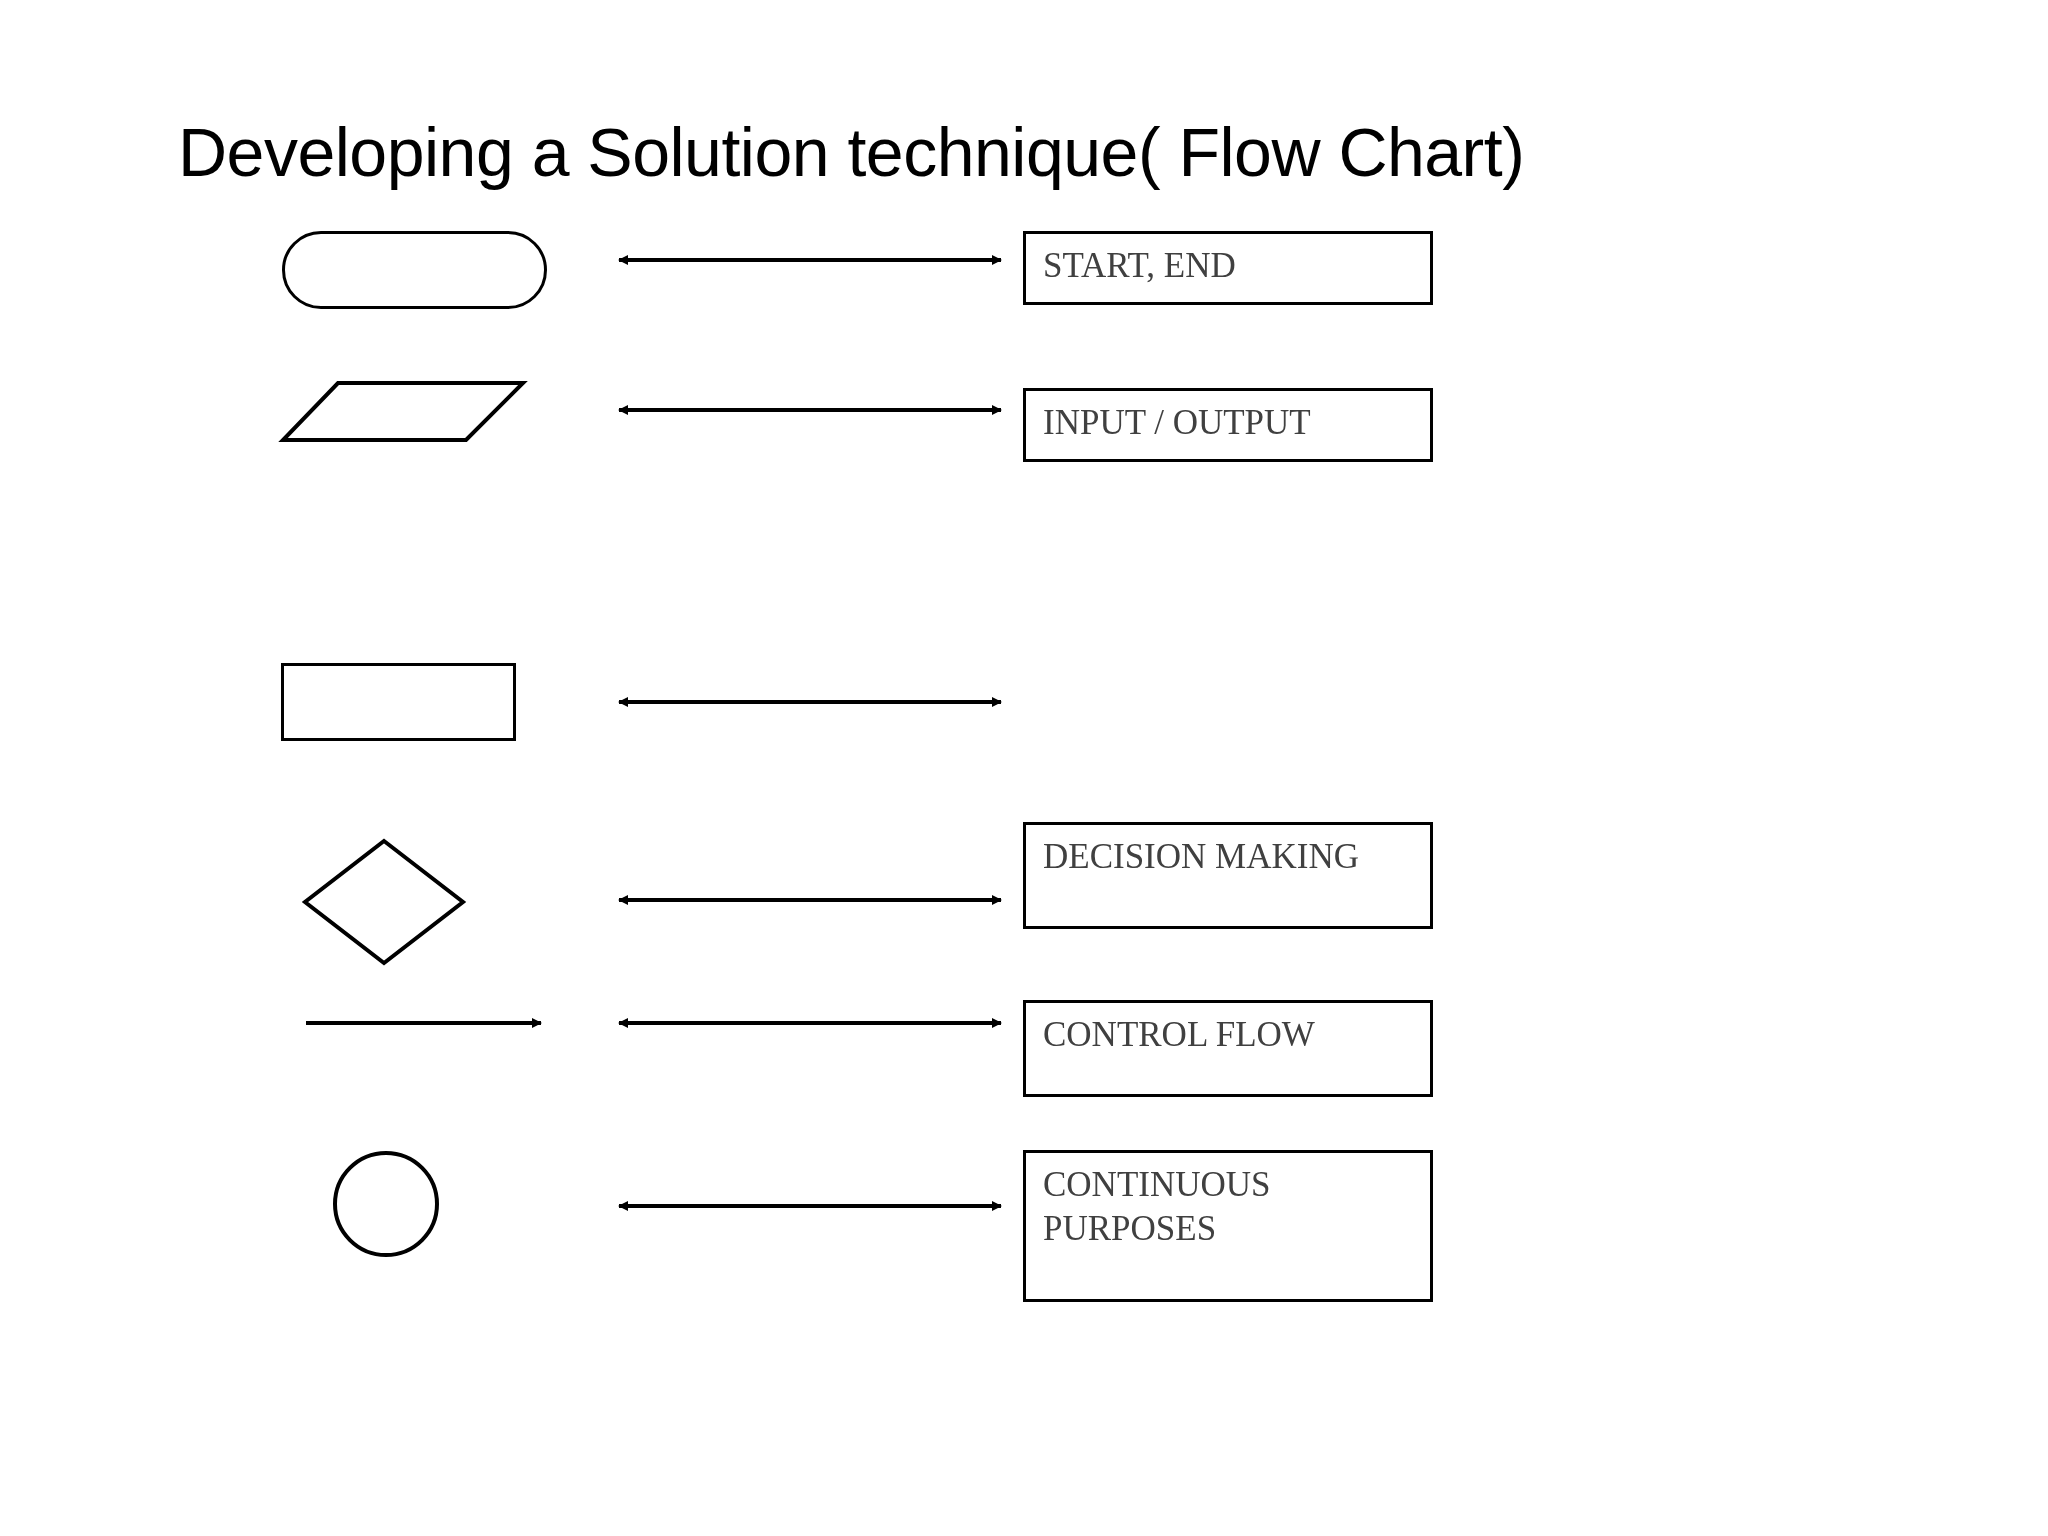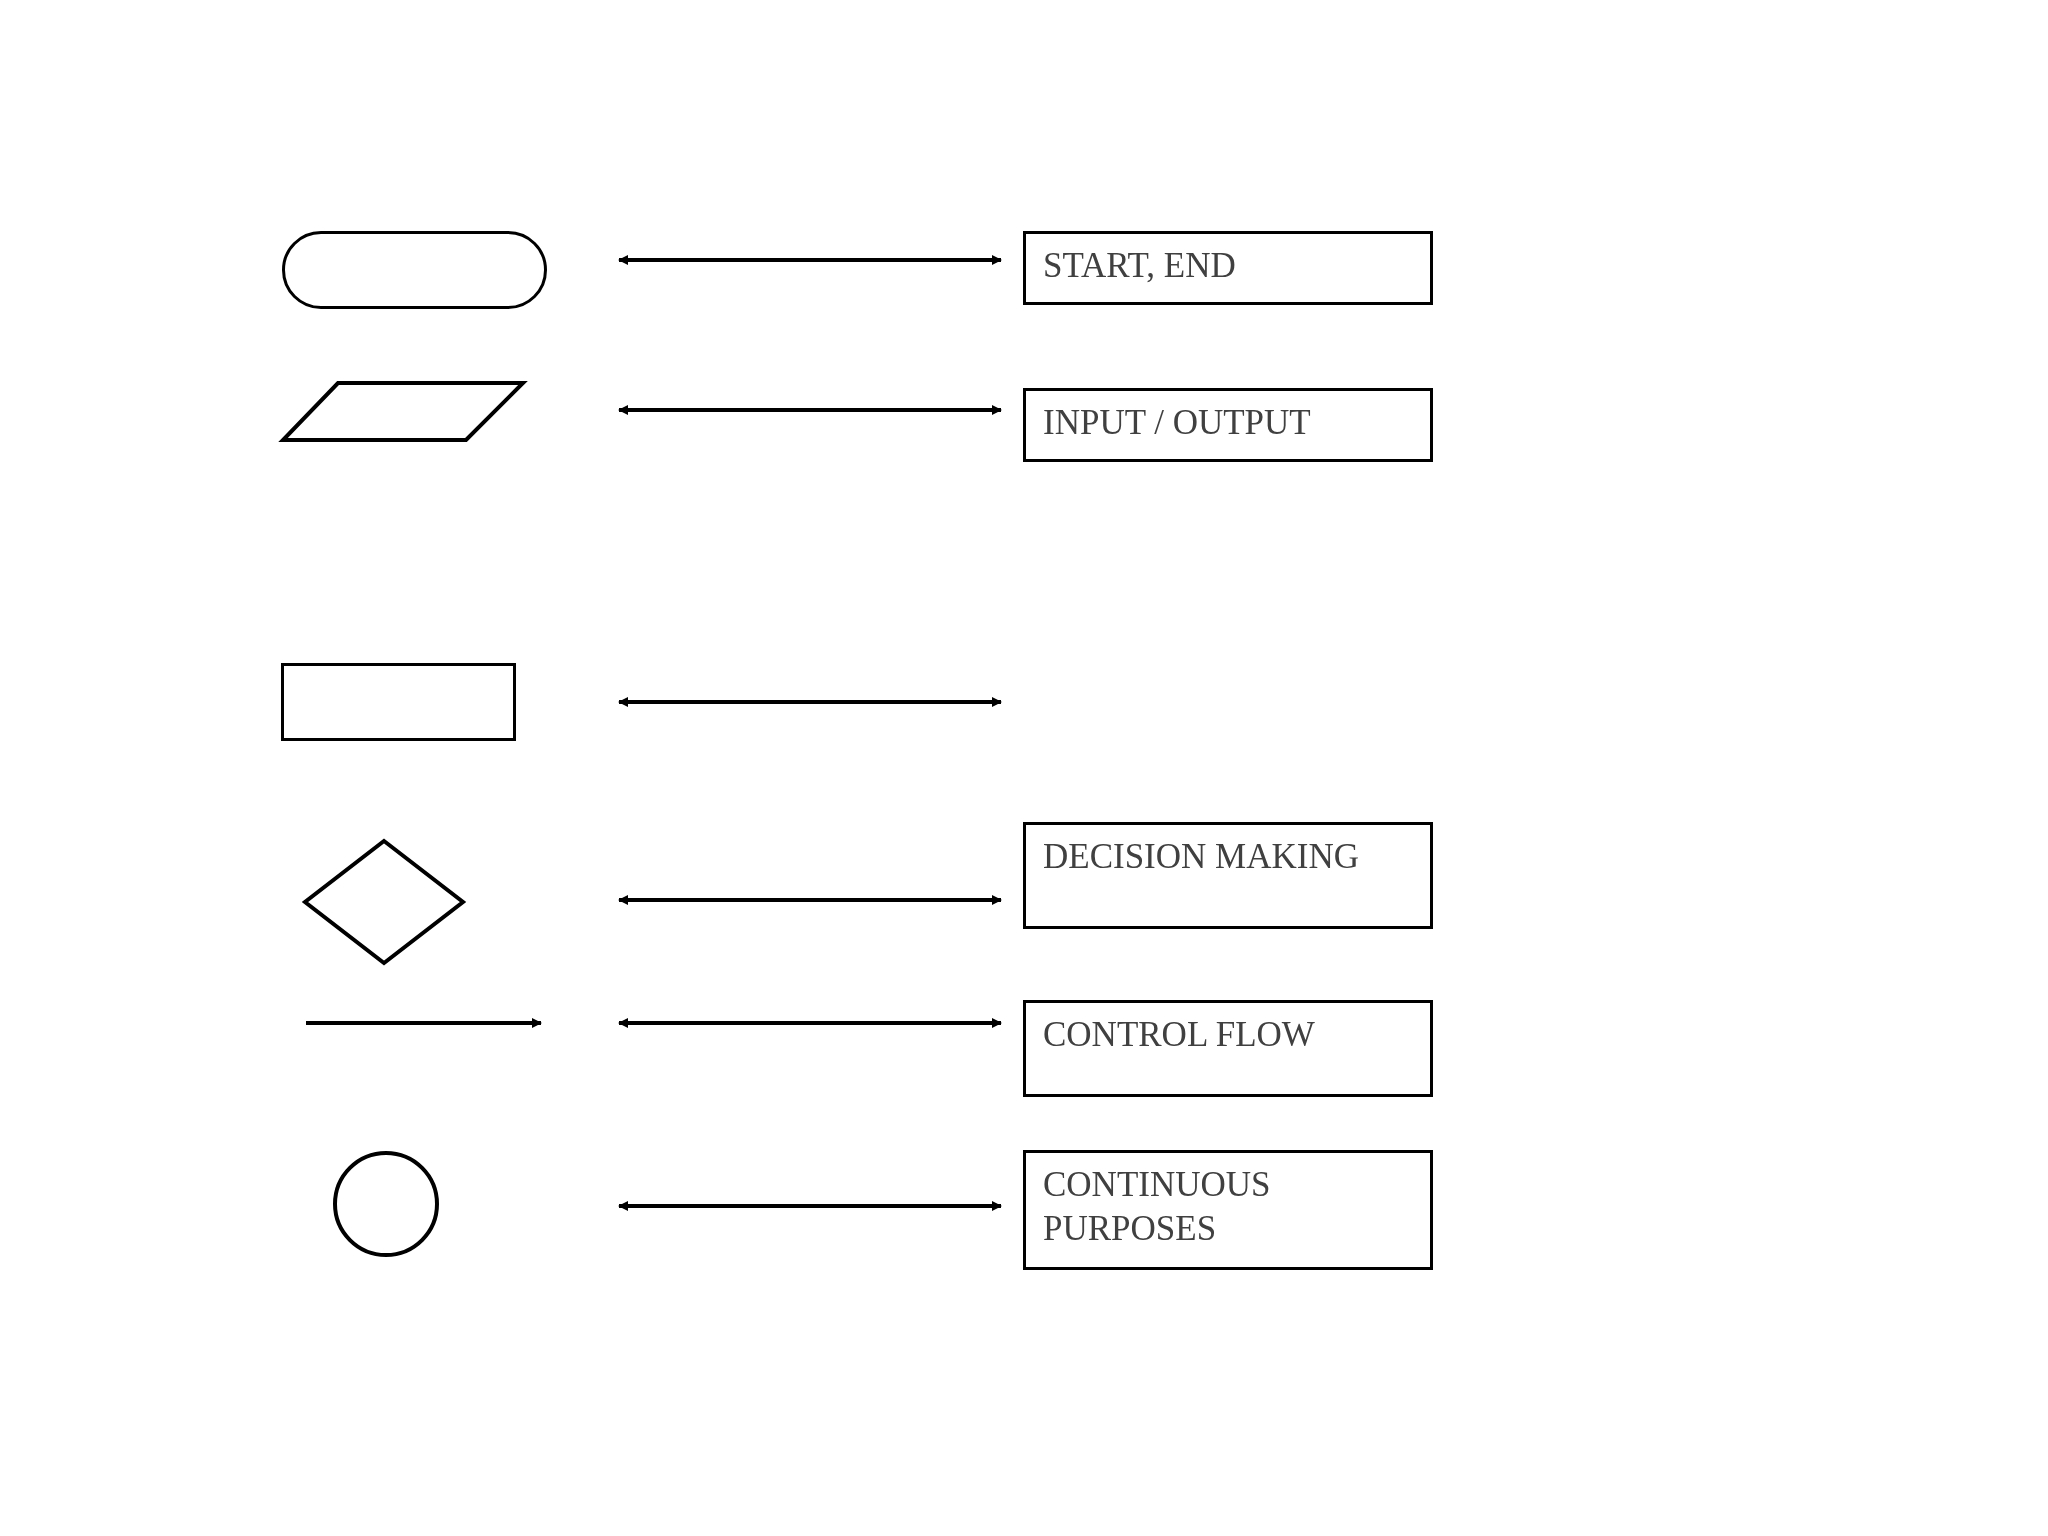--- a/index.html
+++ b/index.html
@@ -81,20 +81,21 @@
   .shape-svg { position: absolute; }
 
   
   .arrow-svg { position: absolute; }
 </style>
 </head>
 <body>
 
 <div id="slide">
 
+  <div id="slide-title">Developing a Solution technique( Flow Chart)</div>
 
   <div class="shape-stadium"></div>
 
   <svg class="arrow-svg" style="left:605px; top:240px;" width="410" height="40">
     <defs>
       <marker id="ahR1" markerWidth="10" markerHeight="10" refX="9" refY="5" orient="auto" markerUnits="userSpaceOnUse">
         <path d="M0,0 L10,5 L0,10 z" fill="#000"></path>
       </marker>
       <marker id="ahL1" markerWidth="10" markerHeight="10" refX="1" refY="5" orient="auto" markerUnits="userSpaceOnUse">
         <path d="M10,0 L0,5 L10,10 z" fill="#000"></path>
@@ -196,18 +197,18 @@
       <marker id="ahR6" markerWidth="10" markerHeight="10" refX="9" refY="5" orient="auto" markerUnits="userSpaceOnUse">
         <path d="M0,0 L10,5 L0,10 z" fill="#000"></path>
       </marker>
       <marker id="ahL6" markerWidth="10" markerHeight="10" refX="1" refY="5" orient="auto" markerUnits="userSpaceOnUse">
         <path d="M10,0 L0,5 L10,10 z" fill="#000"></path>
       </marker>
     </defs>
     <line x1="14" y1="20" x2="396" y2="20" stroke="#000" stroke-width="4" marker-start="url(#ahL6)" marker-end="url(#ahR6)"></line>
   </svg>
 
-  <div class="label-box" style="top:1150px; height:120px;">
+  <div class="label-box" style="top:1150px; height:152px;">
     <div class="label-text">CONTINUOUS
 PURPOSES</div>
   </div>
 
 </div>
 
 </body></html>

